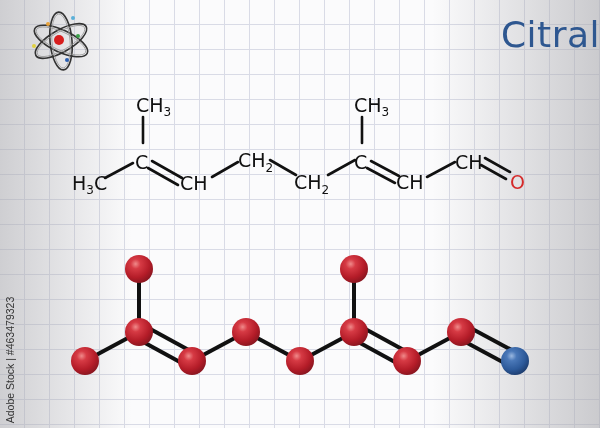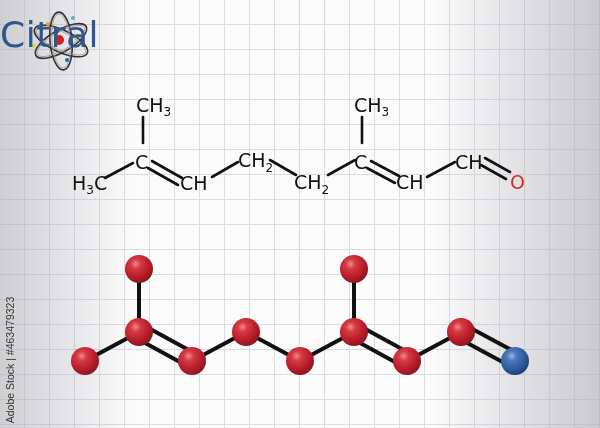--- a/index.html
+++ b/index.html
@@ -9,21 +9,21 @@
     }
     .canvas {
       position: absolute; left: 0; top: 0; width: 600px; height: 428px;
       background:
         linear-gradient(to right, rgba(170,170,175,0.55) 0%, rgba(255,255,255,0) 22%, rgba(255,255,255,0) 72%, rgba(170,170,175,0.6) 100%),
         repeating-linear-gradient(to right, transparent 0, transparent 24px, #d9dbe6 24px, #d9dbe6 25px),
         repeating-linear-gradient(to bottom, transparent 0, transparent 24px, #d9dbe6 24px, #d9dbe6 25px),
         #fbfbfc;
     }
     .title {
-      position: absolute; left: 0; width: 600px; top: 14px; text-align: left;
+      position: absolute; left: 0; width: 600px; top: 14px; text-align: right;
       font-family: "DejaVu Sans", sans-serif; font-size: 36px; color: #2e5790;
       letter-spacing: 0.5px;
     }
     .atom-logo { position: absolute; left: 28px; top: 8px; width: 66px; height: 66px; }
     .formula { position: absolute; left: 0; top: 0; width: 600px; height: 428px; }
     .model { position: absolute; left: 0; top: 0; width: 600px; height: 428px; }
     .stock-id {
       position: absolute; left: -58px; top: 352px; width: 140px; height: 16px;
       transform: rotate(-90deg); transform-origin: center;
       font-family: "Liberation Sans", sans-serif; font-size: 10.5px; color: #333;

